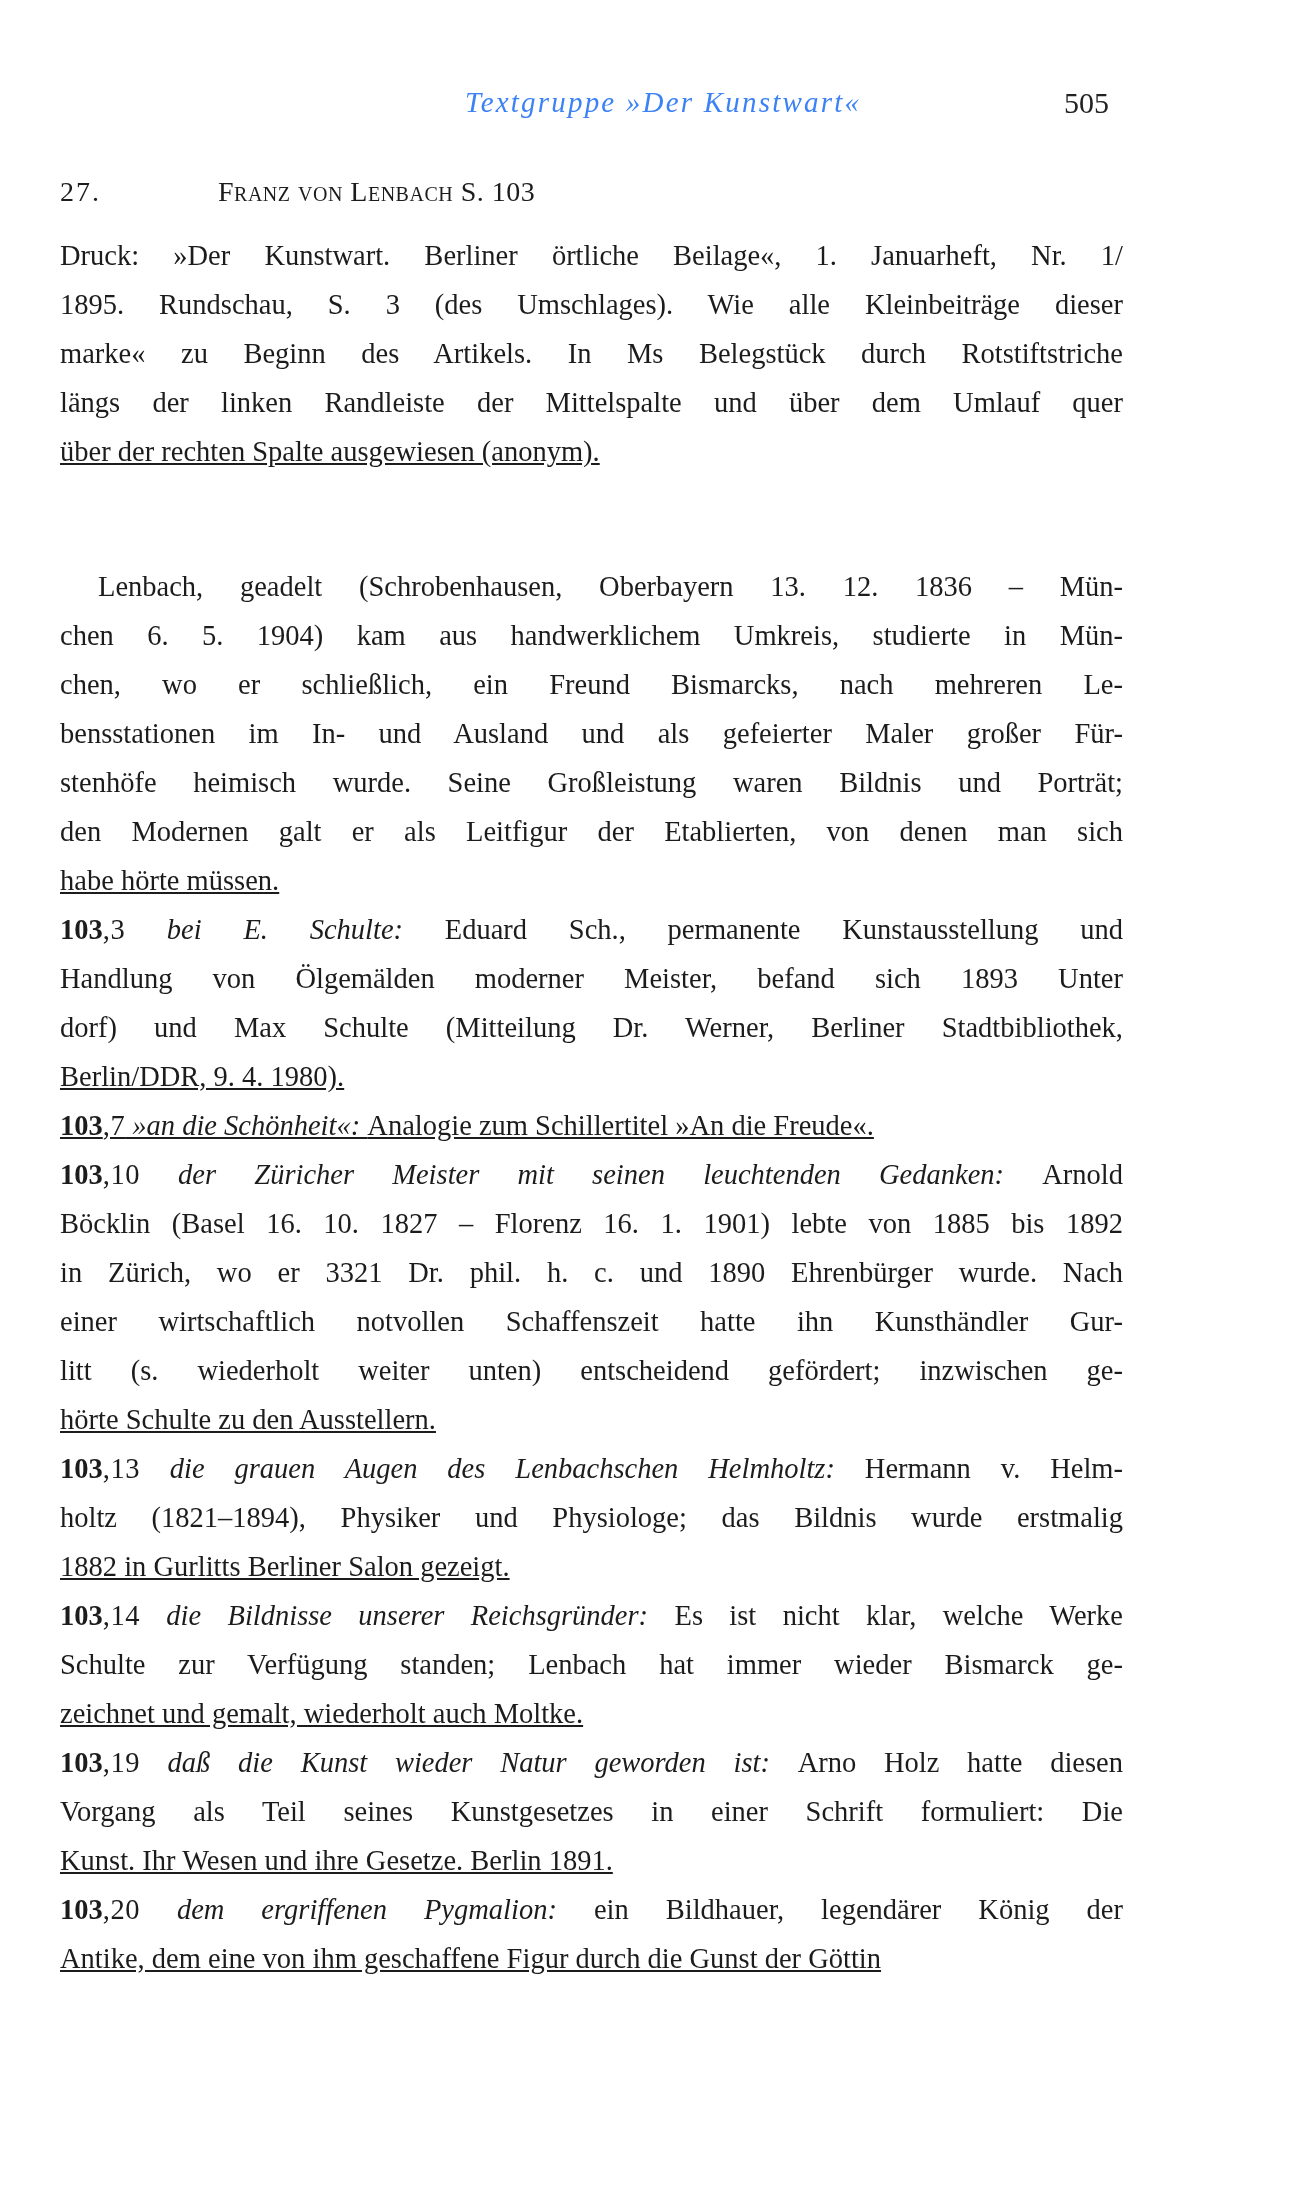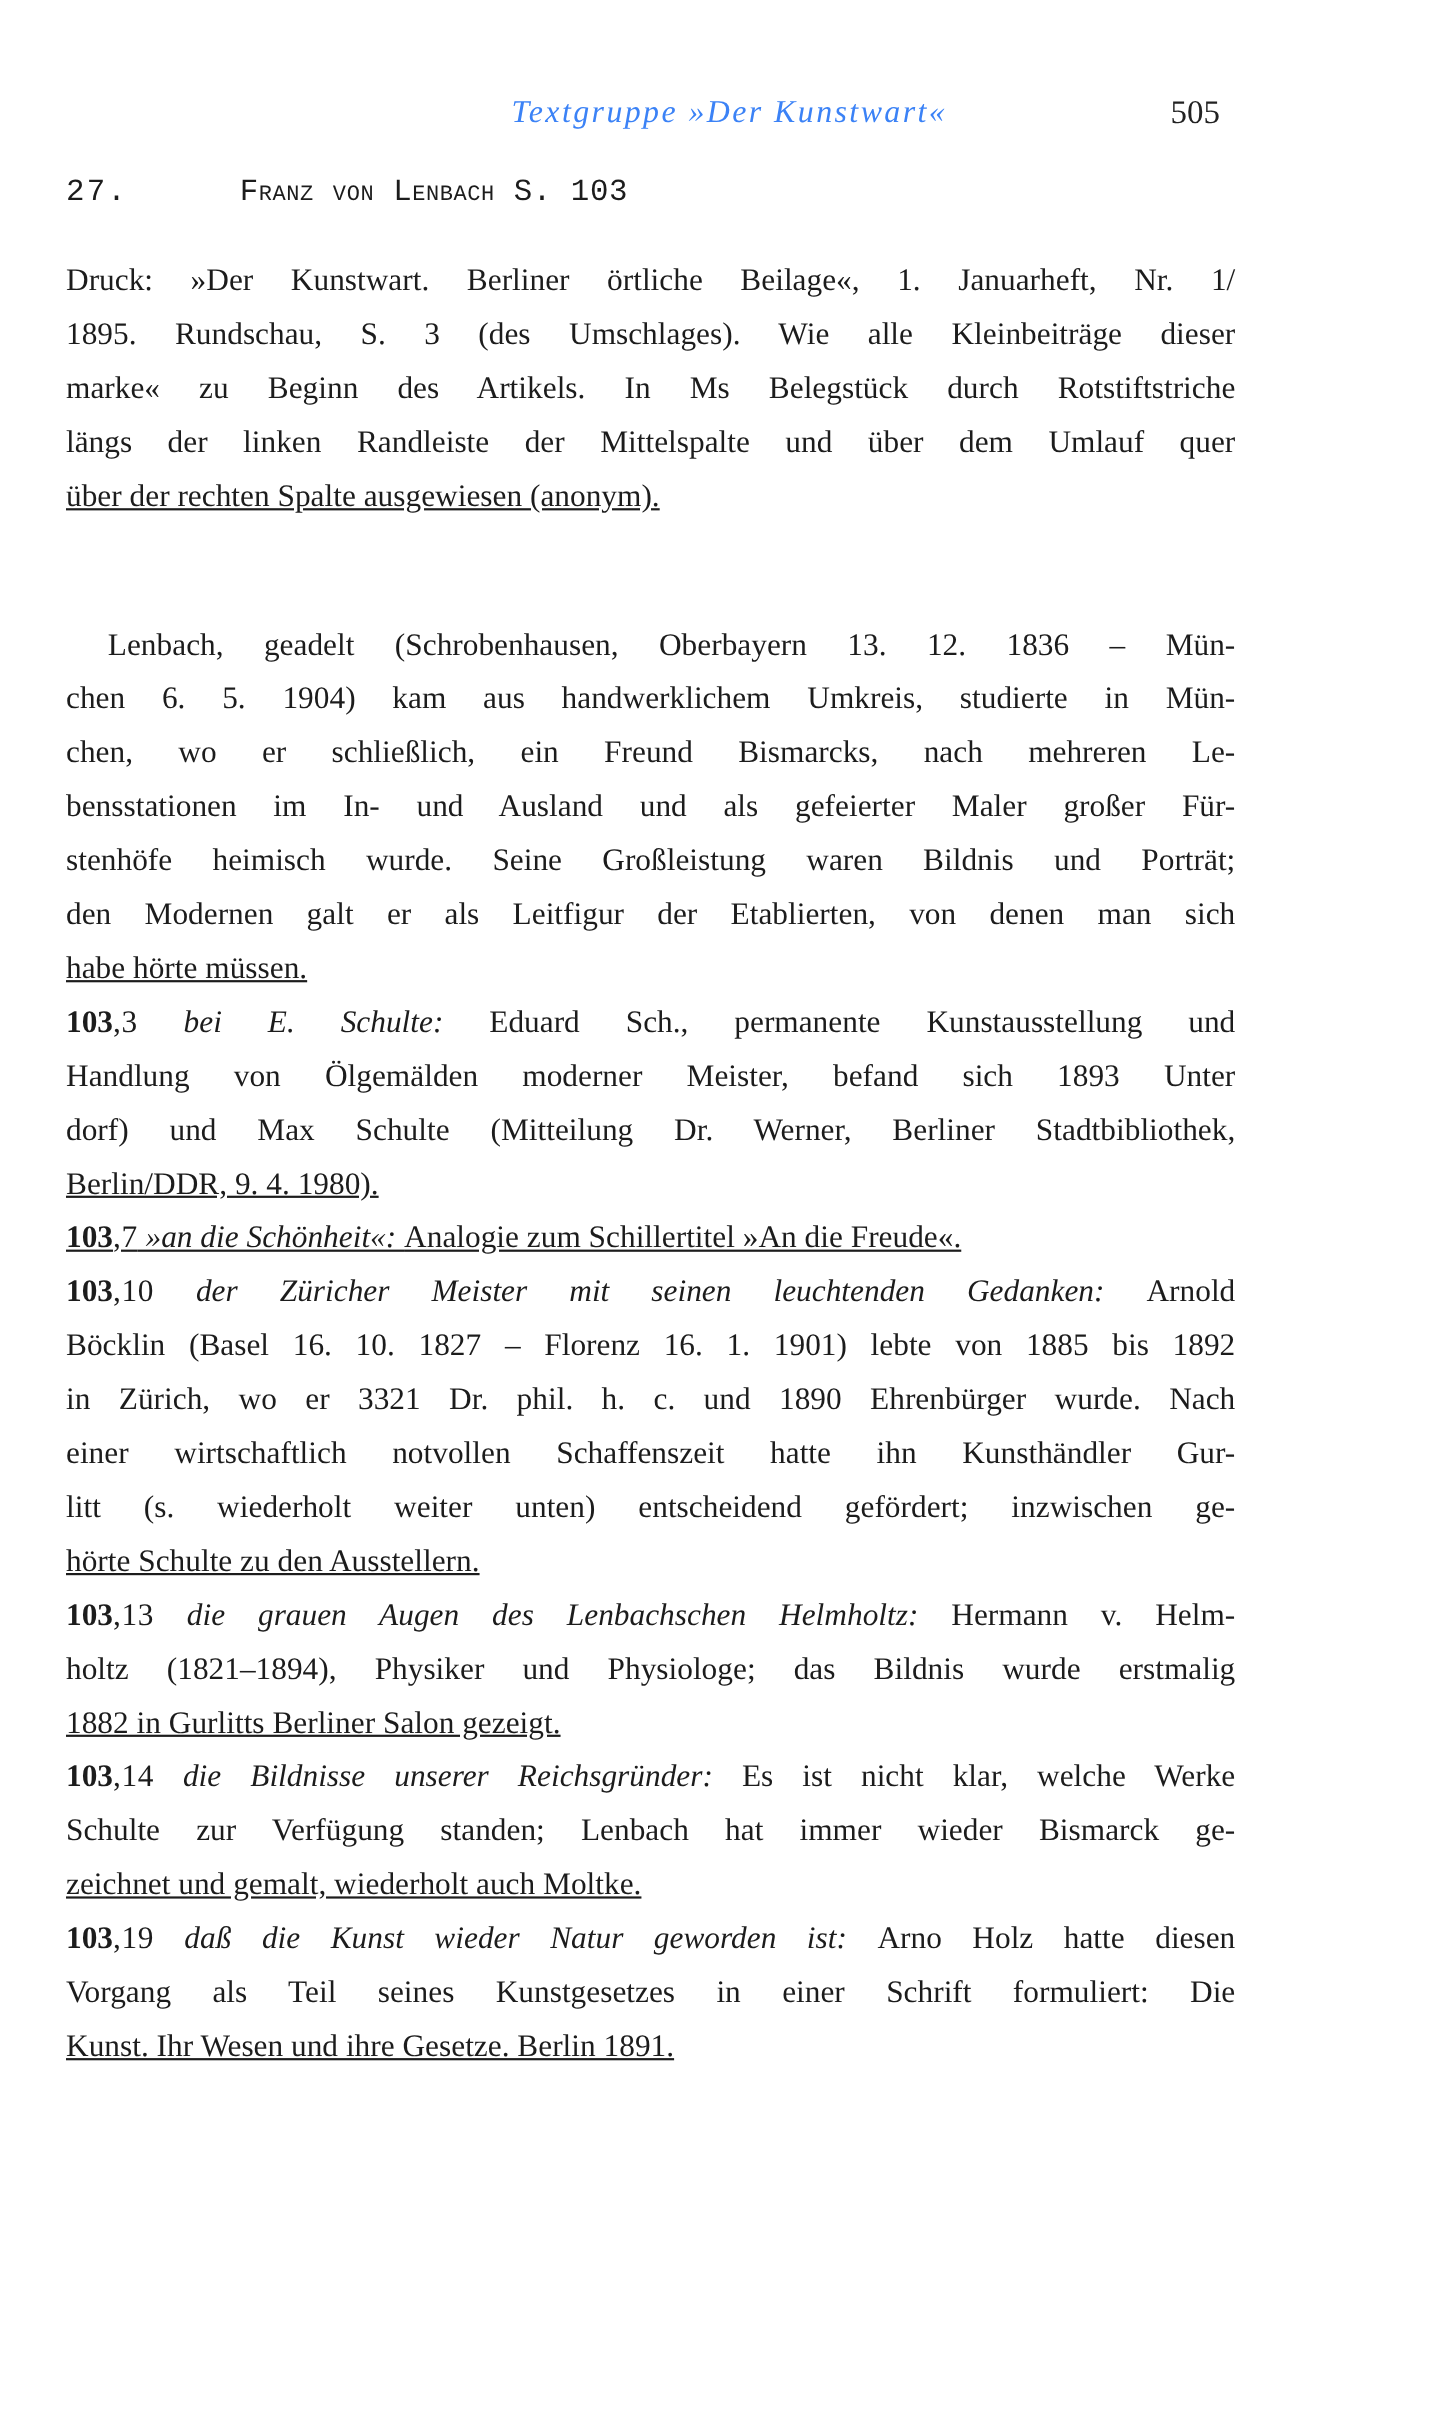--- a/index.html
+++ b/index.html
@@ -13,21 +13,21 @@
   .running-head {
     position: absolute; top: 86px; left: 465px;
     font-size: 29px; font-style: italic; letter-spacing: 2.2px; color: #3b82f6;
     white-space: nowrap;
   }
   .page-number {
     position: absolute; top: 86px; left: 1064px;
     font-size: 30px; color: #222; white-space: nowrap;
   }
 
-  .section-head { position: absolute; top: 160px; left: 60px; width: 1063px; height: 45px; font-size: 28px; font-family: Liberation Mono, monospace; }
+  .section-head { position: absolute; top: 176px; left: 60px; width: 1063px; height: 45px; font-size: 28px; }
   .section-num { position: absolute; left: 0; top: 0; letter-spacing: 2px; }
   .section-title { position: absolute; left: 158px; top: 0; font-variant: small-caps; letter-spacing: 0.5px; white-space: nowrap; }
 
   .text-block { position: absolute; left: 60px; width: 1063px; font-size: 28.5px; }
   .line {
     display: block; height: 49px; line-height: 49px;
     text-align: justify; text-align-last: justify; white-space: nowrap; overflow: visible;
   }
   .line.last { text-align-last: left; text-decoration: underline; }
   .line.indent { padding-left: 38px; }
@@ -98,15 +98,19 @@
       <div>
         <span class="line justify-inline"><span class="lineno">103</span><span class="osf">,14</span><span class="lemma"> die Bildnisse unserer Reichsgründer: </span><span>Es ist nicht klar, welche Werke</span></span>
         <span class="line">Schulte zur Verfügung standen; Lenbach hat immer wieder Bismarck ge-</span>
         <span class="line last">zeichnet und gemalt, wiederholt auch Moltke.</span>
       </div>
       <div>
         <span class="line justify-inline"><span class="lineno">103</span><span class="osf">,19</span><span class="lemma"> daß die Kunst wieder Natur geworden ist: </span><span>Arno Holz hatte diesen</span></span>
         <span class="line">Vorgang als Teil seines Kunstgesetzes in einer Schrift formuliert: Die</span>
         <span class="line last">Kunst. Ihr Wesen und ihre Gesetze. Berlin 1891.</span>
       </div>
+      <div>
+        <span class="line justify-inline"><span class="lineno">103</span><span class="osf">,20</span><span class="lemma"> dem ergriffenen Pygmalion: </span><span>ein Bildhauer, legendärer König der</span></span>
+        <span class="line last">Antike, dem eine von ihm geschaffene Figur durch die Gunst der Göttin</span>
+      </div>
     </div>
 
 </div>
 
 </body></html>

